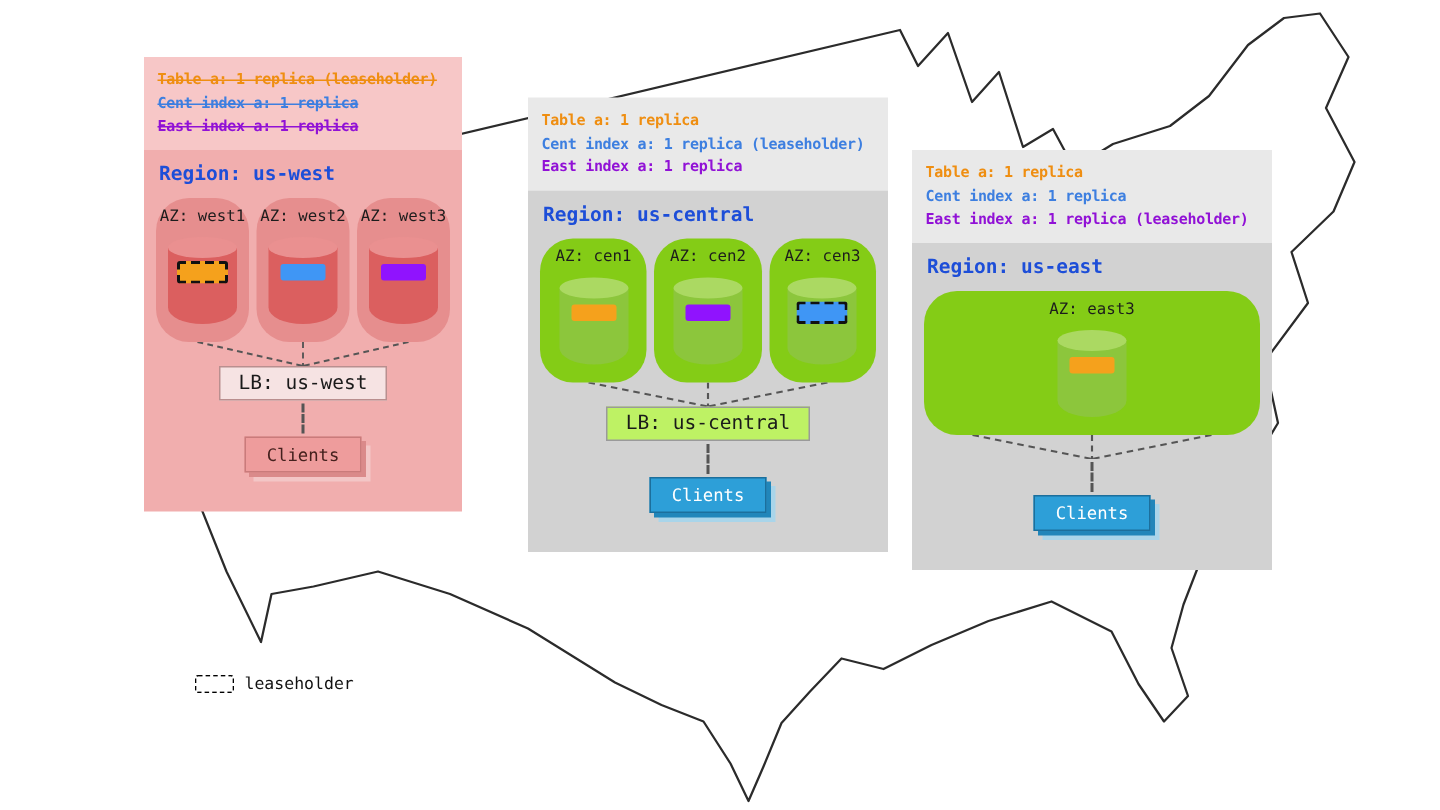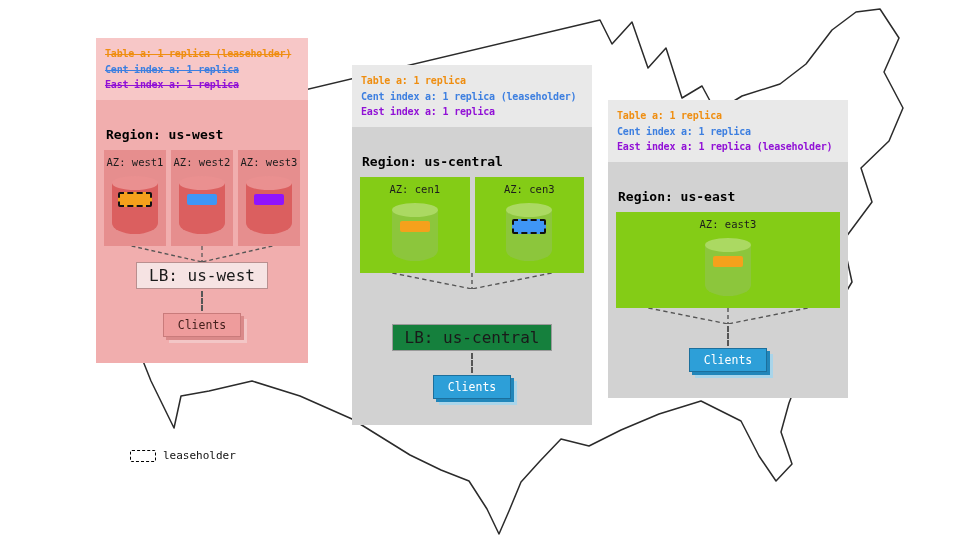--- a/index.html
+++ b/index.html
@@ -11,41 +11,41 @@
   .annotations{padding:8px 9px 7px 9px;}
   .ann{font-size:10px;font-weight:700;line-height:1.55;letter-spacing:-0.2px;white-space:nowrap;}
   .ann.strike{text-decoration:line-through;}
 
   .region-box{padding:0 0 26px 0;}
   .theme-pink .annotations{background:#f7c7c7;}
   .theme-pink .region-box{background:#f1aeae;}
   .theme-gray .annotations{background:#e9e9e9;}
   .theme-gray .region-box{background:#d2d2d2;}
 
-  .region-title{font-size:13px;font-weight:700;color:#000000;padding:27px 10px 8px 10px;}
+  .region-title{font-size:13px;font-weight:700;color:#1d4ed8;padding:9px 10px 8px 10px;}
 
   .az-row{display:flex;gap:5px;padding:0 8px;}
-  .az{flex:1;padding:4px 0 10px 0;}
+  .az{flex:1;padding:4px 0 10px 0;border-radius:22px;}
   .theme-pink .az{background:#e68e8e;}
   .theme-gray .az{background:#84cc16;}
   .az-label{font-size:10.5px;color:#1c1c1c;text-align:center;padding:2px 0 6px 0;white-space:nowrap;}
 
   .cyl{position:relative;width:46px;height:58px;margin:2px auto 2px auto;}
   .cyl-body{position:absolute;left:0;right:0;top:7px;bottom:0;
             border-radius:0 0 23px 23px / 0 0 11px 11px;}
   .cyl-top{position:absolute;left:0;right:0;top:0;height:14px;border-radius:50%;}
   .chip{position:absolute;left:50%;top:18px;width:30px;height:11px;margin-left:-15px;border-radius:2px;}
   .chip.leaseholder{border:2px dashed #111;top:16px;margin-left:-17px;}
 
   .connectors{display:block;width:100%;height:16px;}
   .connectors path{stroke:#555;stroke-width:1.3;fill:none;stroke-dasharray:4 3;}
 
-  .lb{width:max-content;margin:0 auto;font-size:16px;color:#1a1a1a;padding:3px 12px;}
+  .lb{width:max-content;margin:0 auto;font-size:13px;color:#1a1a1a;padding:3px 12px;}
   .theme-pink .lb{background:#f6e3e3;border:1px solid #b98f8f;}
-  .theme-gray .lb{background:#15803d;border:1px solid #9a9a9a;margin-top:35px;}
+  .theme-gray .lb{background:#bef264;border:1px solid #9a9a9a;}
 
   .vline{width:0;height:20px;border-left:2px dashed #555;margin:2px auto;}
 
   .clients{width:max-content;margin:0 auto;font-size:11.5px;padding:4px 14px;}
   .theme-pink .clients{background:#ee9c9c;color:#44201d;border:1px solid #c97b7b;
                        box-shadow:3px 3px 0 #da8a8a,6px 6px 0 #f3c6c6;}
   .theme-gray .clients{background:#2d9fd8;color:#ffffff;border:1px solid #1c6f9c;
                        box-shadow:3px 3px 0 #2186ba,6px 6px 0 #a9d5ea;}
 
   .legend{position:absolute;z-index:2;display:flex;align-items:center;gap:7px;}
@@ -123,20 +123,28 @@
       <div class="az-row">
         <div class="az">
           <div class="az-label">AZ: cen1</div>
           <div class="cyl">
             <span class="cyl-body" style="background: rgb(140, 198, 60);"></span>
             <span class="cyl-top" style="background: rgb(171, 217, 98);"></span>
             <span class="chip" style="background: rgb(245, 161, 28);"></span>
           </div>
         </div>
         <div class="az">
+          <div class="az-label">AZ: cen2</div>
+          <div class="cyl">
+            <span class="cyl-body" style="background: rgb(140, 198, 60);"></span>
+            <span class="cyl-top" style="background: rgb(171, 217, 98);"></span>
+            <span class="chip" style="background: rgb(144, 19, 254);"></span>
+          </div>
+        </div>
+        <div class="az">
           <div class="az-label">AZ: cen3</div>
           <div class="cyl">
             <span class="cyl-body" style="background: rgb(140, 198, 60);"></span>
             <span class="cyl-top" style="background: rgb(171, 217, 98);"></span>
             <span class="chip leaseholder" style="background: rgb(63, 150, 245);"></span>
           </div>
         </div>
       </div>
       <svg class="connectors" viewBox="0 0 220 16" preserveAspectRatio="none">
         <path d="M37,0 L110,16 M110,0 L110,16 M183,0 L110,16"></path>

